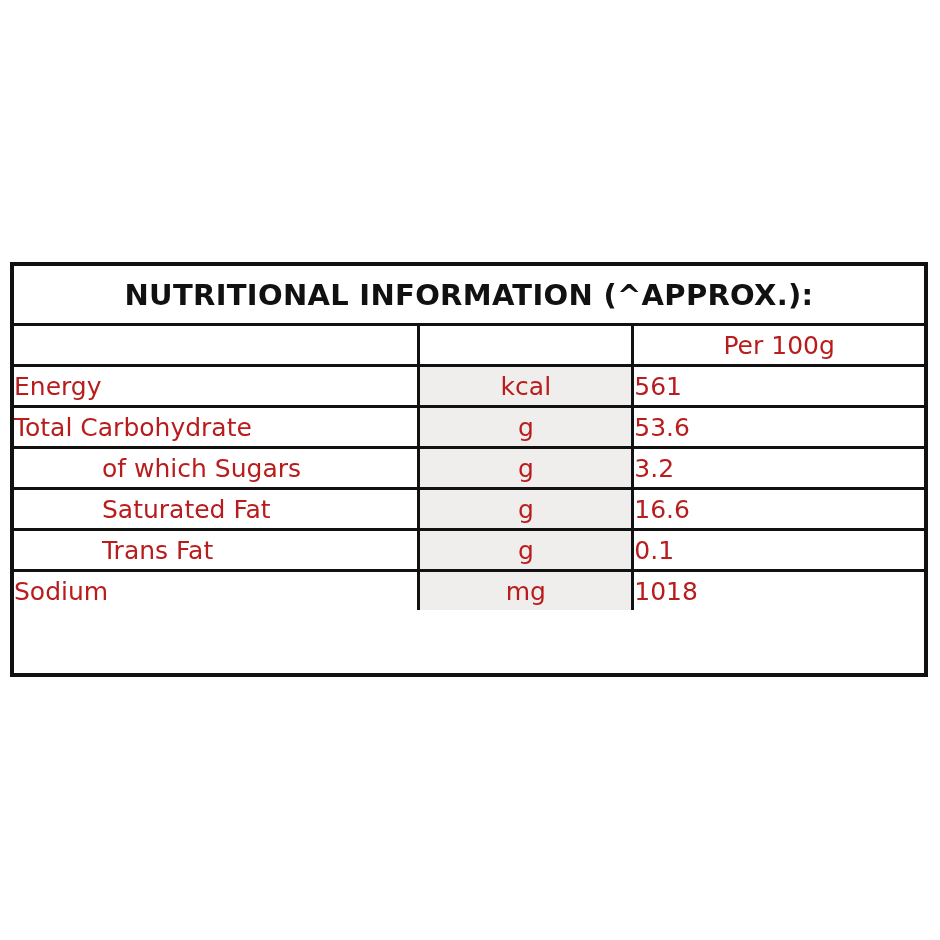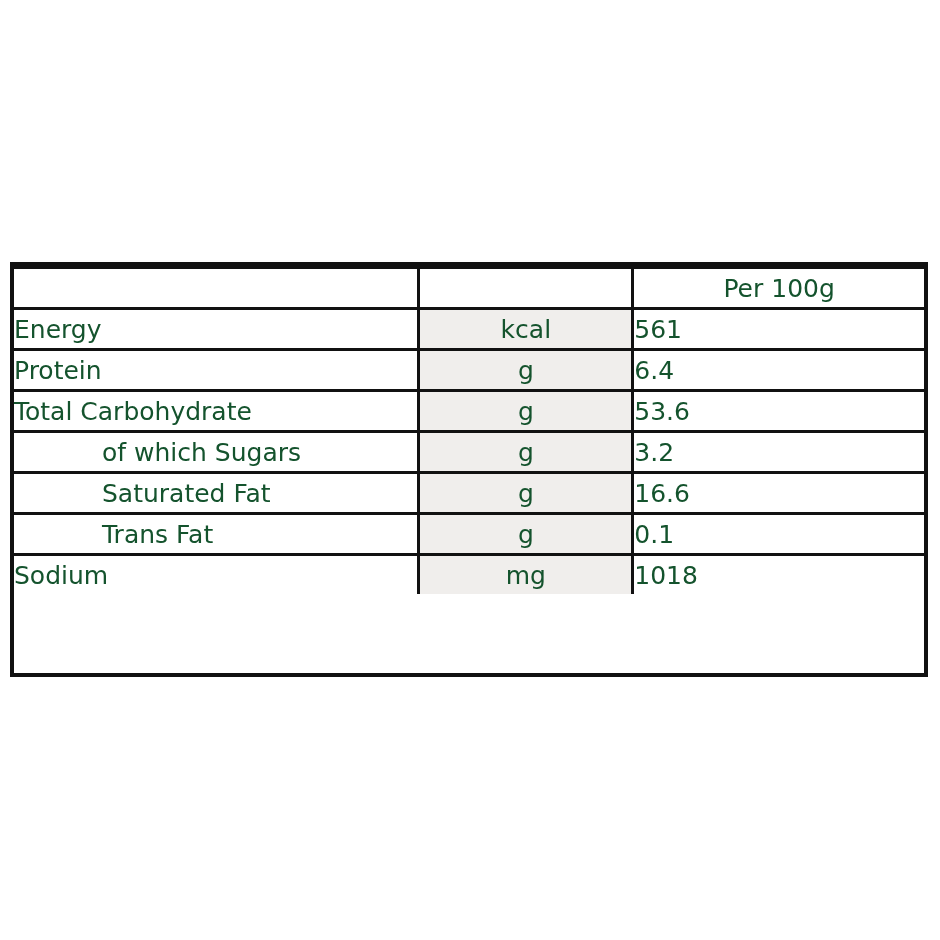--- a/index.html
+++ b/index.html
@@ -45,21 +45,21 @@
     border-collapse: collapse;
     table-layout: fixed;
     font-size: 25px;
   }
   table.nutri td {
     border-top: 3px solid #111111;
     border-right: 3px solid #111111;
     padding: 0;
     height: 38px;
     vertical-align: middle;
-    color: #14532d;
+    color: #b91c1c;
   }
   table.nutri tr td:last-child {
     border-right: none;
   }
   table.nutri tr:first-child td {
     border-top: 3px solid #111111;
   }
   .col-name { width: 44.5%; }
   .col-unit { width: 23.5%; }
   .col-val  { width: 32%; }
@@ -86,45 +86,41 @@
     text-align: center;
     background: #ffffff;
   }
 </style>
 </head>
 <body>
 
 <div class="page">
   <div class="panel">
 
+    <div class="title">NUTRITIONAL INFORMATION (^APPROX.):</div>
 
     <table class="nutri">
       <colgroup>
         <col class="col-name">
         <col class="col-unit">
         <col class="col-val">
       </colgroup>
       <tbody>
         <tr>
           <td class="cell-name hdr-blank"></td>
           <td class="cell-unit hdr-unit"></td>
           <td class="cell-val hdr-val">Per 100g</td>
         </tr>
 
         <tr>
           <td class="cell-name">Energy</td>
           <td class="cell-unit">kcal</td>
           <td class="cell-val">561</td>
         </tr>
 
-        <tr>
-          <td class="cell-name">Protein</td>
-          <td class="cell-unit">g</td>
-          <td class="cell-val">6.4</td>
-        </tr>
 
         <tr>
           <td class="cell-name">Total Carbohydrate</td>
           <td class="cell-unit">g</td>
           <td class="cell-val">53.6</td>
         </tr>
 
         <tr>
           <td class="cell-name indent">of which Sugars</td>
           <td class="cell-unit">g</td>

